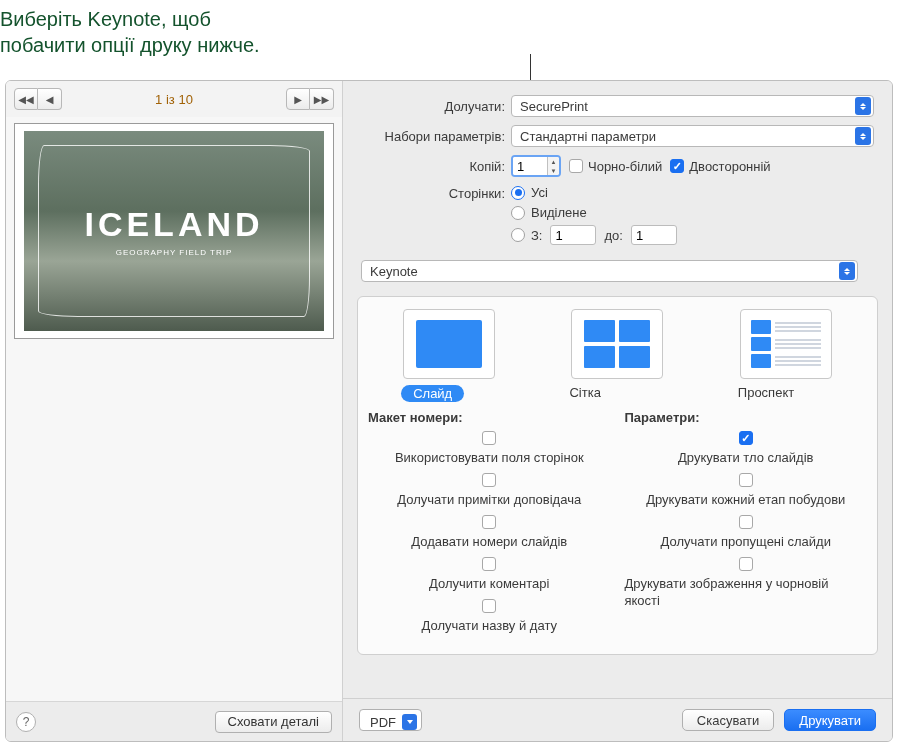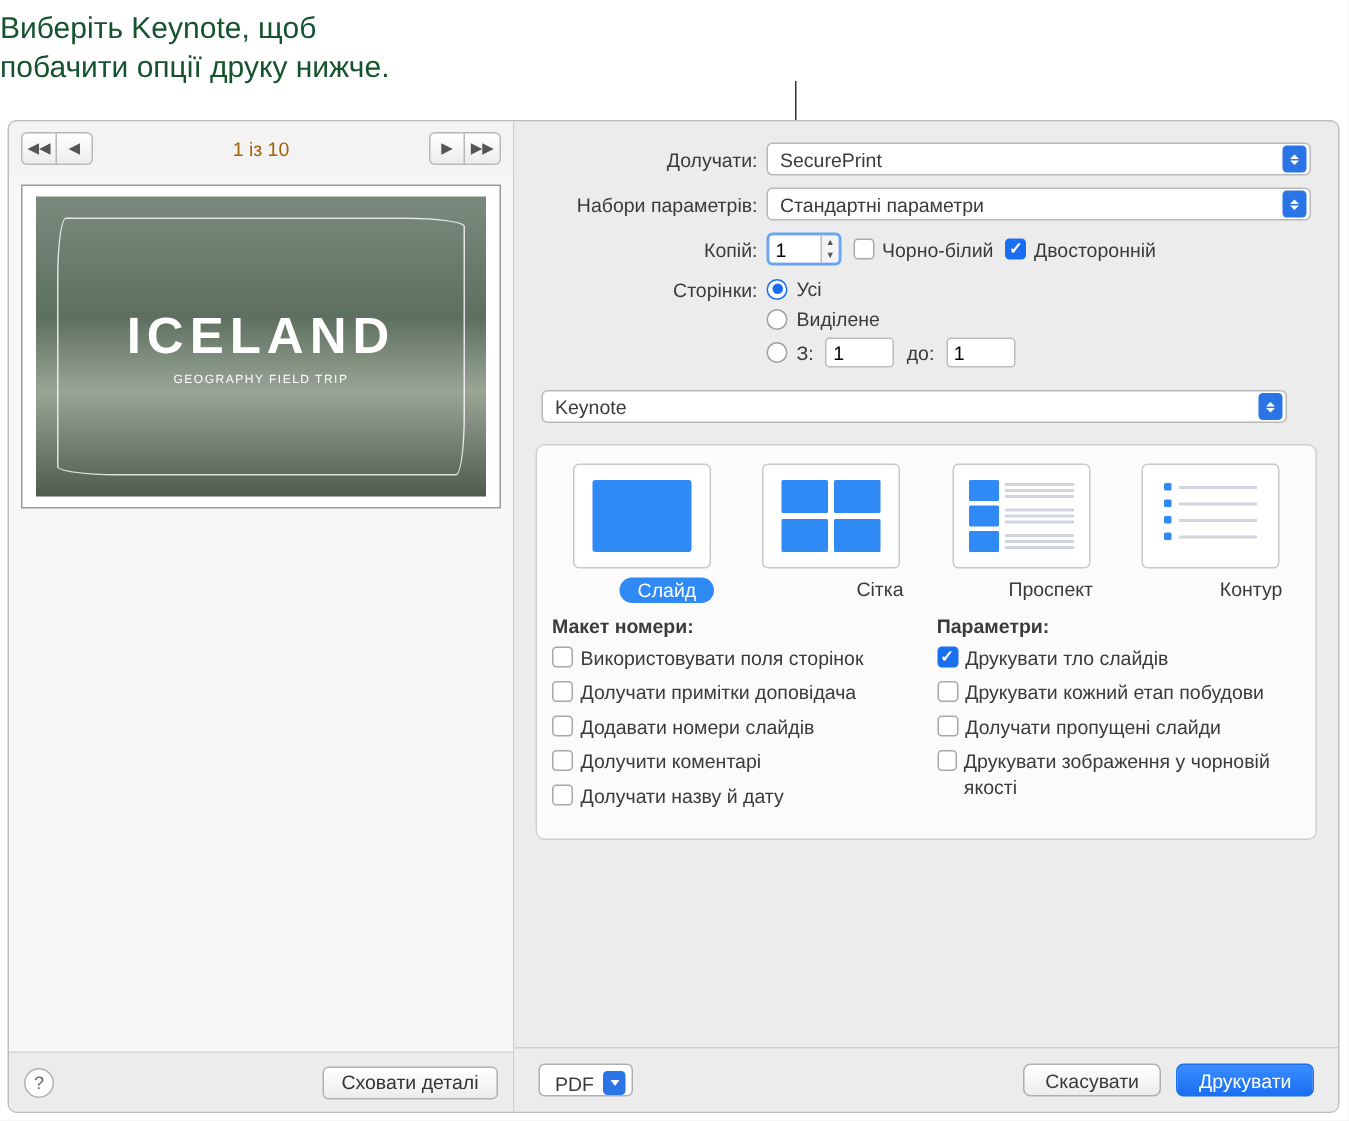--- a/index.html
+++ b/index.html
@@ -186,21 +186,21 @@
   .layout-box {
     margin: 0 14px;
     border:1px solid #cfcfcf; border-radius:6px;
     background:#fbfbfb;
     padding: 12px 10px 14px 10px;
   }
   .layout-row {
     display:flex; justify-content:space-around; gap:6px; margin-bottom:8px;
   }
   .layout-card {
-    width:96px; text-align:right;
+    width:96px; text-align:left;
   }
   .layout-thumb {
     width:92px; height:70px; border:1px solid #c8c8c8; border-radius:4px; background:#fff;
     margin:0 auto 6px auto; position:relative; overflow:hidden;
     display:flex; align-items:center; justify-content:center;
   }
   .thumb-slide { width:66px; height:48px; background:#2f8af5; border-radius:2px; }
   .thumb-grid { display:grid; grid-template-columns:1fr 1fr; gap:4px; padding:10px 12px; width:100%; height:100%;}
   .thumb-grid div { background:#2f8af5; border-radius:1px; }
   .thumb-hand { display:flex; flex-direction:column; gap:3px; padding:10px 10px; width:100%; height:100%;}
@@ -215,21 +215,21 @@
   .layout-label { font-size:13px; }
   .layout-label.pill {
     display:inline-block; background:#2f8af5; color:#fff;
     border-radius:10px; padding:1px 12px;
   }
   .options-cols {
     display:flex; gap:14px; margin-top:6px;
   }
   .options-col { flex:1; }
   .options-col h4 { font-size:13px; font-weight:600; margin-bottom:6px; }
-  .options-col .checkbox { margin-bottom:6px; align-items:flex-start; }
+  .options-col .checkbox { margin-bottom:6px; align-items:center;flex-direction:column; }
   .options-col .checkbox .lbl { line-height:1.3; }
   
   .bottom-bar {
     border-top:1px solid #d0d0d0;
     padding:10px 16px;
     display:flex; align-items:center; justify-content:space-between;
     background:#ececec;
   }
   .pdf-btn {
     height:22px; padding:0 4px 0 10px;
@@ -408,43 +408,20 @@
                     <span></span>
                     <span></span>
                     <span></span>
                   </div>
                 </div>
             </div>
           </div>
           <span class="layout-label">Проспект</span>
         </div>
 
-        <div class="layout-card">
-          <div class="layout-thumb">
-            <div class="thumb-outline">
-              <div class="orow">
-                  <div class="dot"></div>
-                  <div class="oline"></div>
-                </div>
-              <div class="orow">
-                  <div class="dot"></div>
-                  <div class="oline"></div>
-                </div>
-              <div class="orow">
-                  <div class="dot"></div>
-                  <div class="oline"></div>
-                </div>
-              <div class="orow">
-                  <div class="dot"></div>
-                  <div class="oline"></div>
-                </div>
-            </div>
-          </div>
-          <span class="layout-label">Контур</span>
-        </div>
       </div>
 
       <div class="options-cols">
         <div class="options-col">
           <h4>Макет номери:</h4>
           <label class="checkbox">
               <span class="cb"></span>
               <span class="lbl">Використовувати поля сторінок</span>
             </label>
           <label class="checkbox">

